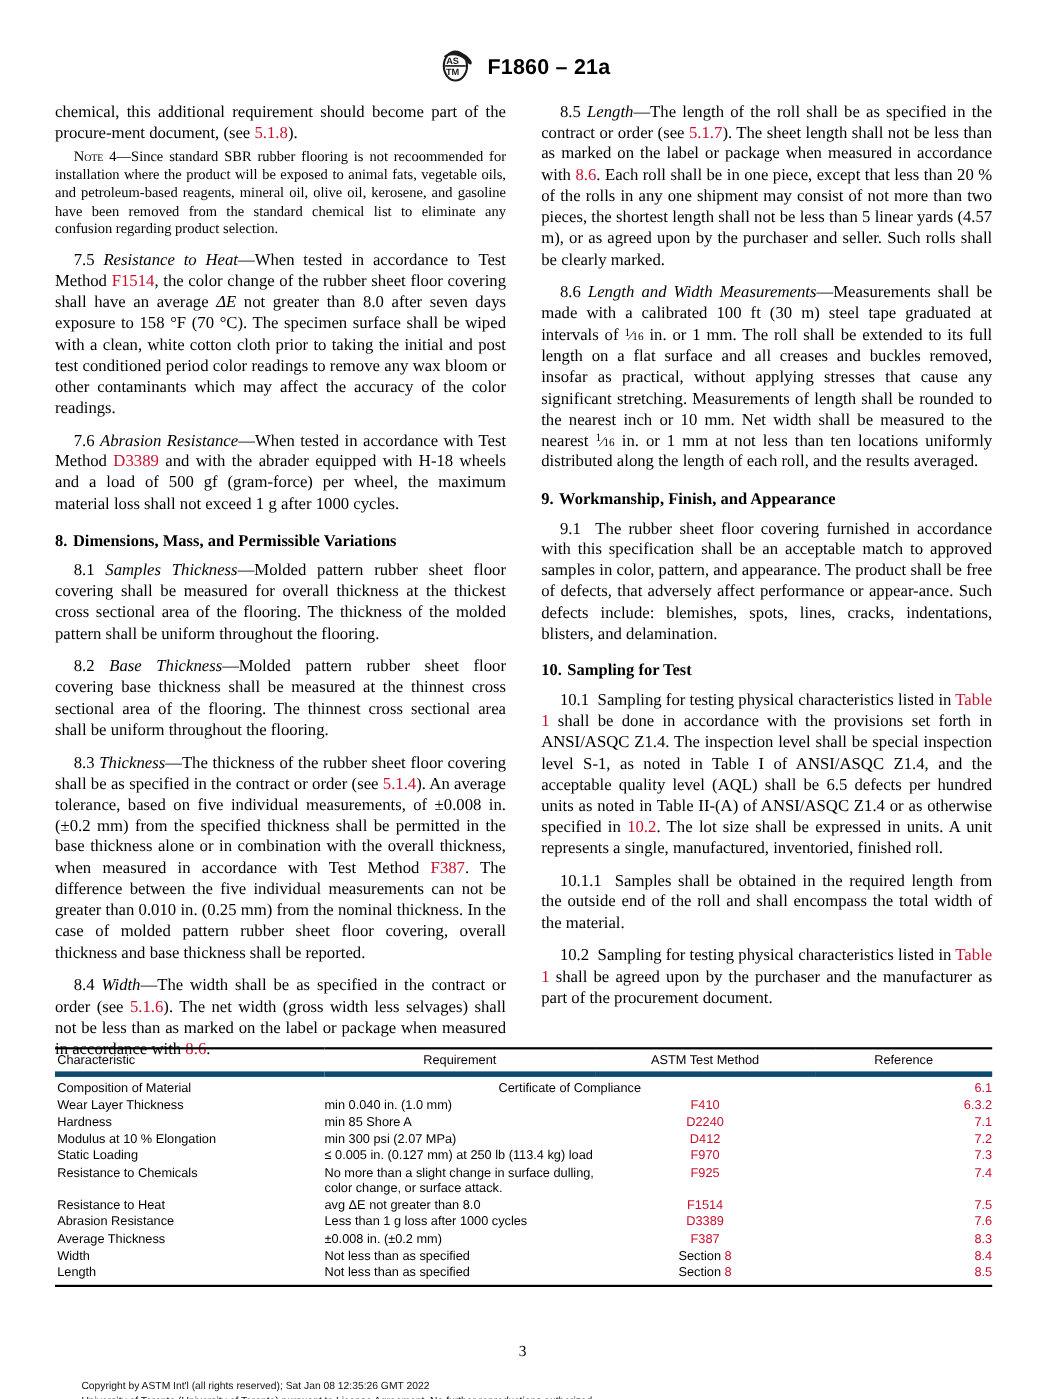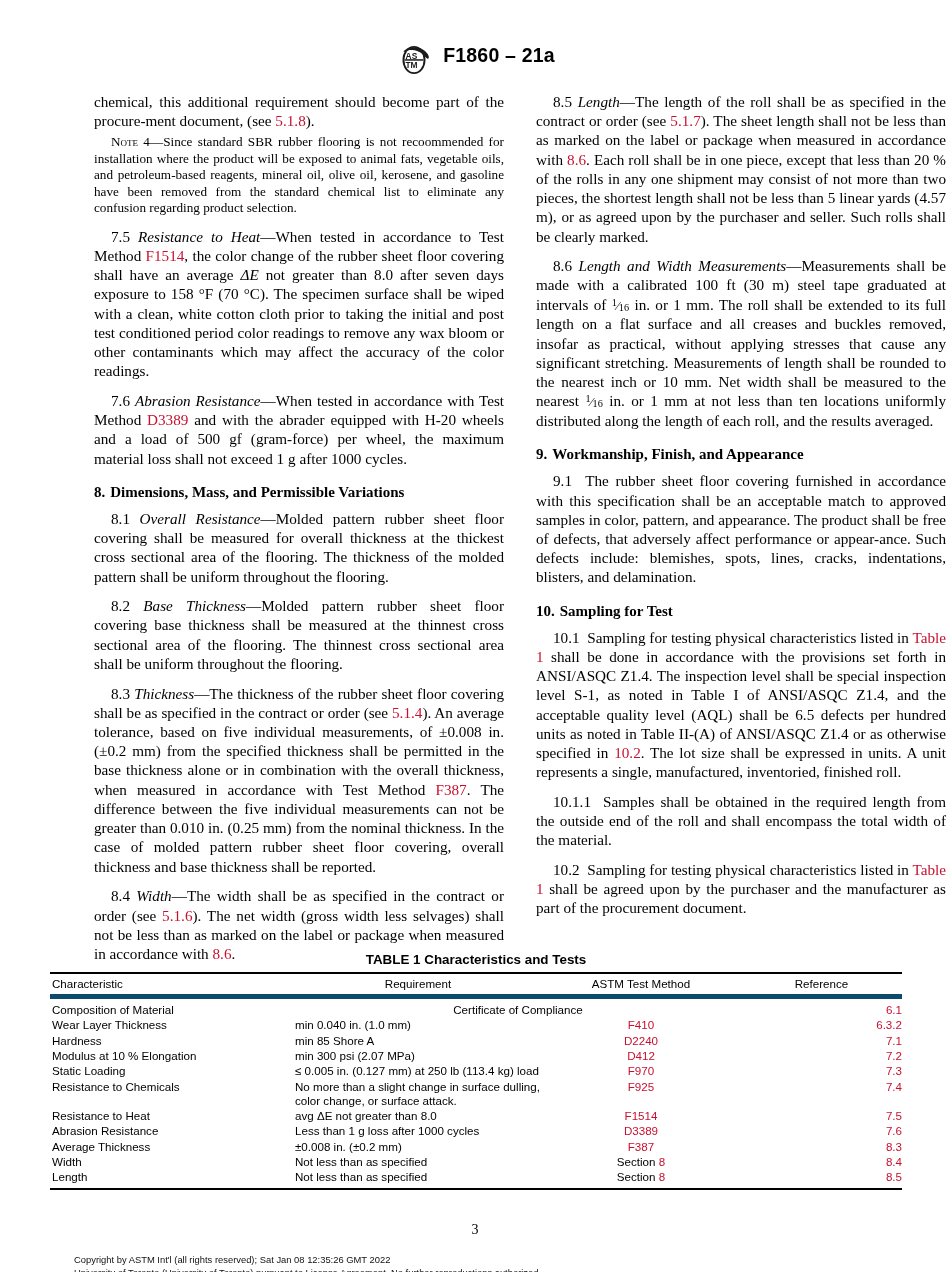--- a/index.html
+++ b/index.html
@@ -24,39 +24,39 @@
 
   
   .header {
     position: absolute;
     left: 0; top: 44px;
     width: 950px;
     text-align: center;
   }
   .header-inner {
     display: inline-flex;
+    align-items: center;
     gap: 10px;
   }
   .astm-logo { display: block; }
   .header-designation {
     font-family: "Liberation Sans", sans-serif;
     font-weight: bold;
     font-size: 19.5px;
     letter-spacing: 0.2px;
   }
 
   
   .columns {
     position: absolute;
     left: 50px;
     top: 92px;
     width: 852px;
     display: flex;
     gap: 32px;
-    margin-left: 44px;
   }
   .col {
     width: 410px;
   }
 
   p.body {
     margin: 0 0 0 0;
     font-size: 15.2px;
     line-height: 1.265;
     text-align: justify;
@@ -195,25 +195,25 @@
   <div class="columns">
 
     <div class="col">
 
       <p class="body"><span>chemical, this additional requirement should become part of the procure-ment document, (see </span><span class="ref">5.1.8</span><span>).</span></p>
 
       <p class="note"><span class="smallcaps">Note</span><span> 4—</span><span>Since standard SBR rubber flooring is not recoommended for installation where the product will be exposed to animal fats, vegetable oils, and petroleum-based reagents, mineral oil, olive oil, kerosene, and gasoline have been removed from the standard chemical list to eliminate any confusion regarding product selection.</span></p>
 
       <p class="body indent gap"><span>7.5</span>&nbsp;<span class="it">Resistance to Heat</span><span>—When tested in accordance to Test Method </span><span class="ref">F1514</span><span>, the color change of the rubber sheet floor covering shall have an average </span><span class="delta">ΔE</span><span> not greater than 8.0 after seven days exposure to 158 °F (70 °C). The specimen surface shall be wiped with a clean, white cotton cloth prior to taking the initial and post test conditioned period color readings to remove any wax bloom or other contaminants which may affect the accuracy of the color readings.</span></p>
 
-      <p class="body indent gap"><span>7.6</span>&nbsp;<span class="it">Abrasion Resistance</span><span>—When tested in accordance with Test Method </span><span class="ref">D3389</span><span> and with the abrader equipped with H-20 wheels and a load of 500 gf (gram-force) per wheel, the maximum material loss shall not exceed 1 g after 1000 cycles.</span></p>
+      <p class="body indent gap"><span>7.6</span>&nbsp;<span class="it">Abrasion Resistance</span><span>—When tested in accordance with Test Method </span><span class="ref">D3389</span><span> and with the abrader equipped with H-18 wheels and a load of 500 gf (gram-force) per wheel, the maximum material loss shall not exceed 1 g after 1000 cycles.</span></p>
 
       <h3 class="sect"><span class="num">8.</span><span>Dimensions, Mass, and Permissible Variations</span></h3>
 
-      <p class="body indent"><span>8.1</span>&nbsp;<span class="it">Overall Resistance</span><span>—Molded pattern rubber sheet floor covering shall be measured for overall thickness at the thickest cross sectional area of the flooring. The thickness of the molded pattern shall be uniform throughout the flooring.</span></p>
+      <p class="body indent"><span>8.1</span>&nbsp;<span class="it">Samples Thickness</span><span>—Molded pattern rubber sheet floor covering shall be measured for overall thickness at the thickest cross sectional area of the flooring. The thickness of the molded pattern shall be uniform throughout the flooring.</span></p>
 
       <p class="body indent gap"><span>8.2</span>&nbsp;<span class="it">Base Thickness</span><span>—Molded pattern rubber sheet floor covering base thickness shall be measured at the thinnest cross sectional area of the flooring. The thinnest cross sectional area shall be uniform throughout the flooring.</span></p>
 
       <p class="body indent gap"><span>8.3</span>&nbsp;<span class="it">Thickness</span><span>—The thickness of the rubber sheet floor covering shall be as specified in the contract or order (see </span><span class="ref">5.1.4</span><span>). An average tolerance, based on five individual measurements, of ±0.008 in. (±0.2 mm) from the specified thickness shall be permitted in the base thickness alone or in combination with the overall thickness, when measured in accordance with Test Method </span><span class="ref">F387</span><span>. The difference between the five individual measurements can not be greater than 0.010 in. (0.25 mm) from the nominal thickness. In the case of molded pattern rubber sheet floor covering, overall thickness and base thickness shall be reported.</span></p>
 
       <p class="body indent gap"><span>8.4</span>&nbsp;<span class="it">Width</span><span>—The width shall be as specified in the contract or order (see </span><span class="ref">5.1.6</span><span>). The net width (gross width less selvages) shall not be less than as marked on the label or package when measured in accordance with </span><span class="ref">8.6</span><span>.</span></p>
 
     </div>
 
     <div class="col">
@@ -231,21 +231,20 @@
       <p class="body indent"><span>10.1</span>&nbsp;&nbsp;<span>Sampling for testing physical characteristics listed in </span><span class="ref">Table 1</span><span> shall be done in accordance with the provisions set forth in ANSI/ASQC Z1.4. The inspection level shall be special inspection level S-1, as noted in Table I of ANSI/ASQC Z1.4, and the acceptable quality level (AQL) shall be 6.5 defects per hundred units as noted in Table II-(A) of ANSI/ASQC Z1.4 or as otherwise specified in </span><span class="ref">10.2</span><span>. The lot size shall be expressed in units. A unit represents a single, manufactured, inventoried, finished roll.</span></p>
 
       <p class="body indent gap"><span>10.1.1</span>&nbsp;&nbsp;<span>Samples shall be obtained in the required length from the outside end of the roll and shall encompass the total width of the material.</span></p>
 
       <p class="body indent gap"><span>10.2</span>&nbsp;&nbsp;<span>Sampling for testing physical characteristics listed in </span><span class="ref">Table 1</span><span> shall be agreed upon by the purchaser and the manufacturer as part of the procurement document.</span></p>
 
     </div>
   </div>
 
   <div class="table-wrap">
-    <div class="table-caption">TABLE 1 Characteristics and Tests</div>
     <table class="t1">
       <thead>
         <tr>
           <th class="c-char">Characteristic</th>
           <th class="c-req">Requirement</th>
           <th class="c-astm">ASTM Test Method</th>
           <th class="c-ref">Reference</th>
         </tr>
       </thead>
       <tbody>

